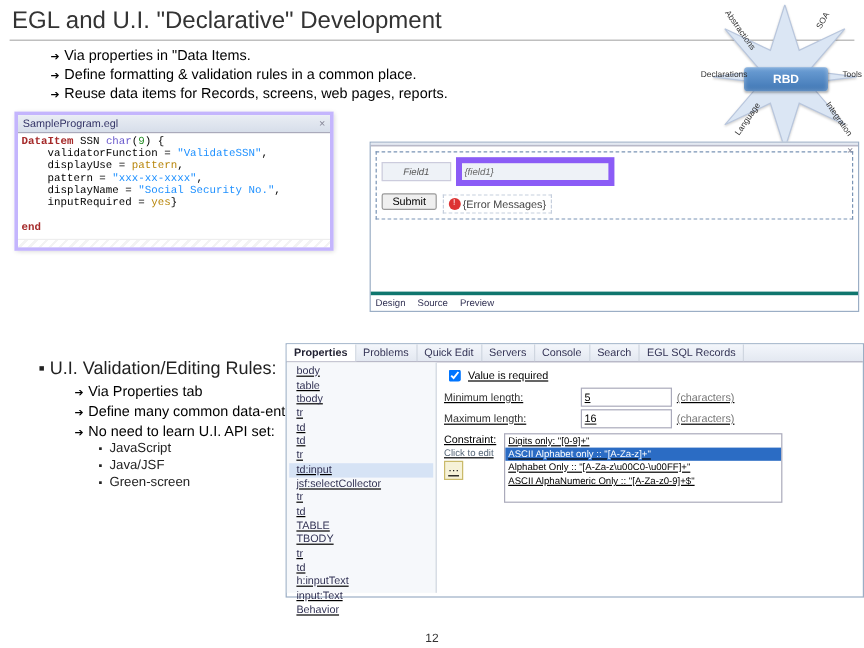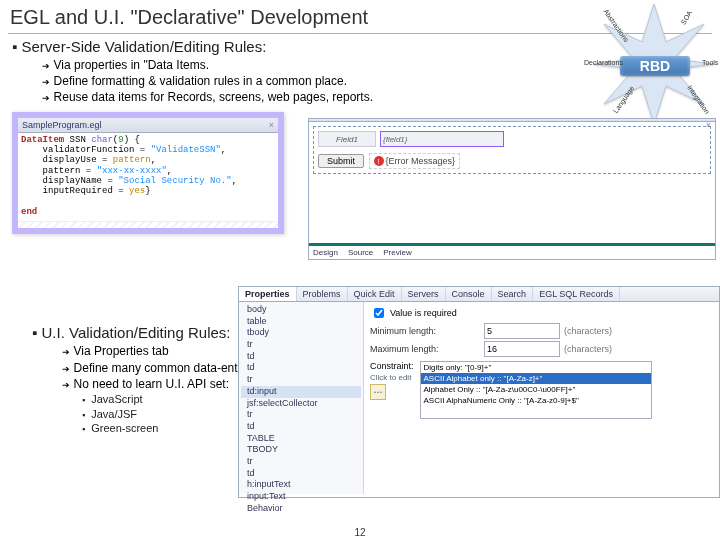--- a/index.html
+++ b/index.html
@@ -44,21 +44,21 @@
   .tiny-list {
     margin-left: 70px;
     line-height: 1.3;
     font-size: 11px;
     color: #222;
   }
   .tiny-list .sq::before { content:"▪"; margin-right:6px; font-size:9px; }
   .code-pane {
     margin-top: 6px;
     width: 260px;
-    border: 6px solid #c4b5fd;
+    border: 3px solid #c4b5fd;
     background: #fff;
     font-size: 9px;
     box-shadow: 1px 1px 4px rgba(0,0,0,0.18);
   }
   .code-tab {
     background: linear-gradient(#e9edf4,#d7deea);
     border-bottom: 1px solid #aab;
     padding: 2px 4px;
     color: #336;
   }
@@ -92,21 +92,21 @@
     position:absolute; inset:0;
     filter: drop-shadow(0 1px 1px rgba(0,0,0,.2));
   }
   .star polygon { fill:#dbe6f4; stroke:#b8c6dd; stroke-width:1; }
   .rbd-chip {
     position:absolute; left:26px; top:52px;
     width:70px; height:20px;
     background:linear-gradient(#6ea0d6,#3f76b4);
     color:#fff;
     border-radius:3px;
-    font-size:14px; font-weight:bold;
+    font-size:10px; font-weight:bold;
     display:flex; align-items:center; justify-content:center;
     box-shadow: inset 0 0 4px rgba(255,255,255,.4), 0 1px 2px rgba(0,0,0,.3);
   }
   .ray {
     position:absolute; font-size:7px; color:#333;
   }
   .ray.decl { left:-10px; top:55px; }
   .ray.tools{ left:108px; top:55px; }
   .ray.soa  { left:85px; top:10px; transform:rotate(-60deg); }
   .ray.abs  { left:3px; top:18px; transform:rotate(55deg); }
@@ -127,21 +127,21 @@
     border-bottom:1px solid #aab;
     padding:1px 4px;
     color:#336;
   }
   .me-body { padding:4px; }
   .dashed {
     border:1px dashed #7a94b5; padding:4px;
   }
   .field-row { display:flex; align-items:center; gap:4px;font-style:italic; }
   .field-label { width:56px; height:14px; background:#eef2f7; border:1px solid #ccd; display:flex;align-items:center;justify-content:center; font-size:8px; color:#555;}
-  .field-box { width:120px; height:14px; background:#eef2f7; border:1px solid #8b5cf6; font-size:8px; color:#666; display:flex;align-items:center;padding-left:2px;}
+  .field-box { width:120px; height:14px; background:#eef2f7; border:5px solid #8b5cf6; font-size:8px; color:#666; display:flex;align-items:center;padding-left:2px;}
   .submit-btn {
     margin-top:6px;
     padding:1px 8px;
     border:1px solid #999; background:#efefef;
     border-radius:2px; font-size:9px;
   }
   .err-box {
     display:inline-flex; align-items:center; gap:2px;
     margin-top:6px; margin-left:2px;
     border:1px dashed #c6cfdd; padding:2px 4px;
@@ -169,21 +169,21 @@
     border-bottom:1px solid #aab;
     background:linear-gradient(#f3f6fb,#e3e8f1);
   }
   .props-tabs span {
     padding:2px 6px; border-right:1px solid #cfd6e0; color:#335;
   }
   .props-tabs span.active {
     background:#fff; font-weight:bold; color:#223;
   }
   .props-main {
-    display:flex; height:calc(100% - 18px);
+    display:flex; height:calc(100% - 18px);text-decoration:underline;
   }
   .tree {
     width:120px; border-right:1px solid #d0d6df;
     background:#f6f8fb; padding:2px 2px;
     line-height:1.3; color:#335;
   }
   .tree div { padding:0 0 0 6px; }
   .tree .sel { background:#d6e3f5; }
   .formp { flex:1; padding:3px 6px; }
   .chk { display:flex; align-items:center; gap:3px; }
@@ -226,24 +226,20 @@
   <div class="rbd-chip">RBD</div>
   <div class="ray decl">Declarations</div>
   <div class="ray tools">Tools</div>
   <div class="ray soa">SOA</div>
   <div class="ray abs">Abstractions</div>
   <div class="ray lang">Language</div>
   <div class="ray int">Integration</div>
 </div>
 
 <div class="main">
-  <div class="h2">
-    <span class="bullet">▪</span>
-    <span>Server-Side Validation/Editing Rules:</span>
-  </div>
   <div class="sub-list">
     <div class="arrow">Via properties in "Data Items.</div>
     <div class="arrow">Define formatting &amp; validation rules in a common place.</div>
     <div class="arrow">Reuse data items for Records, screens, web pages, reports.</div>
   </div>
 
   <div class="code-pane">
     <div class="code-tab">
       <span>SampleProgram.egl</span>
       <span class="closeX">×</span>

